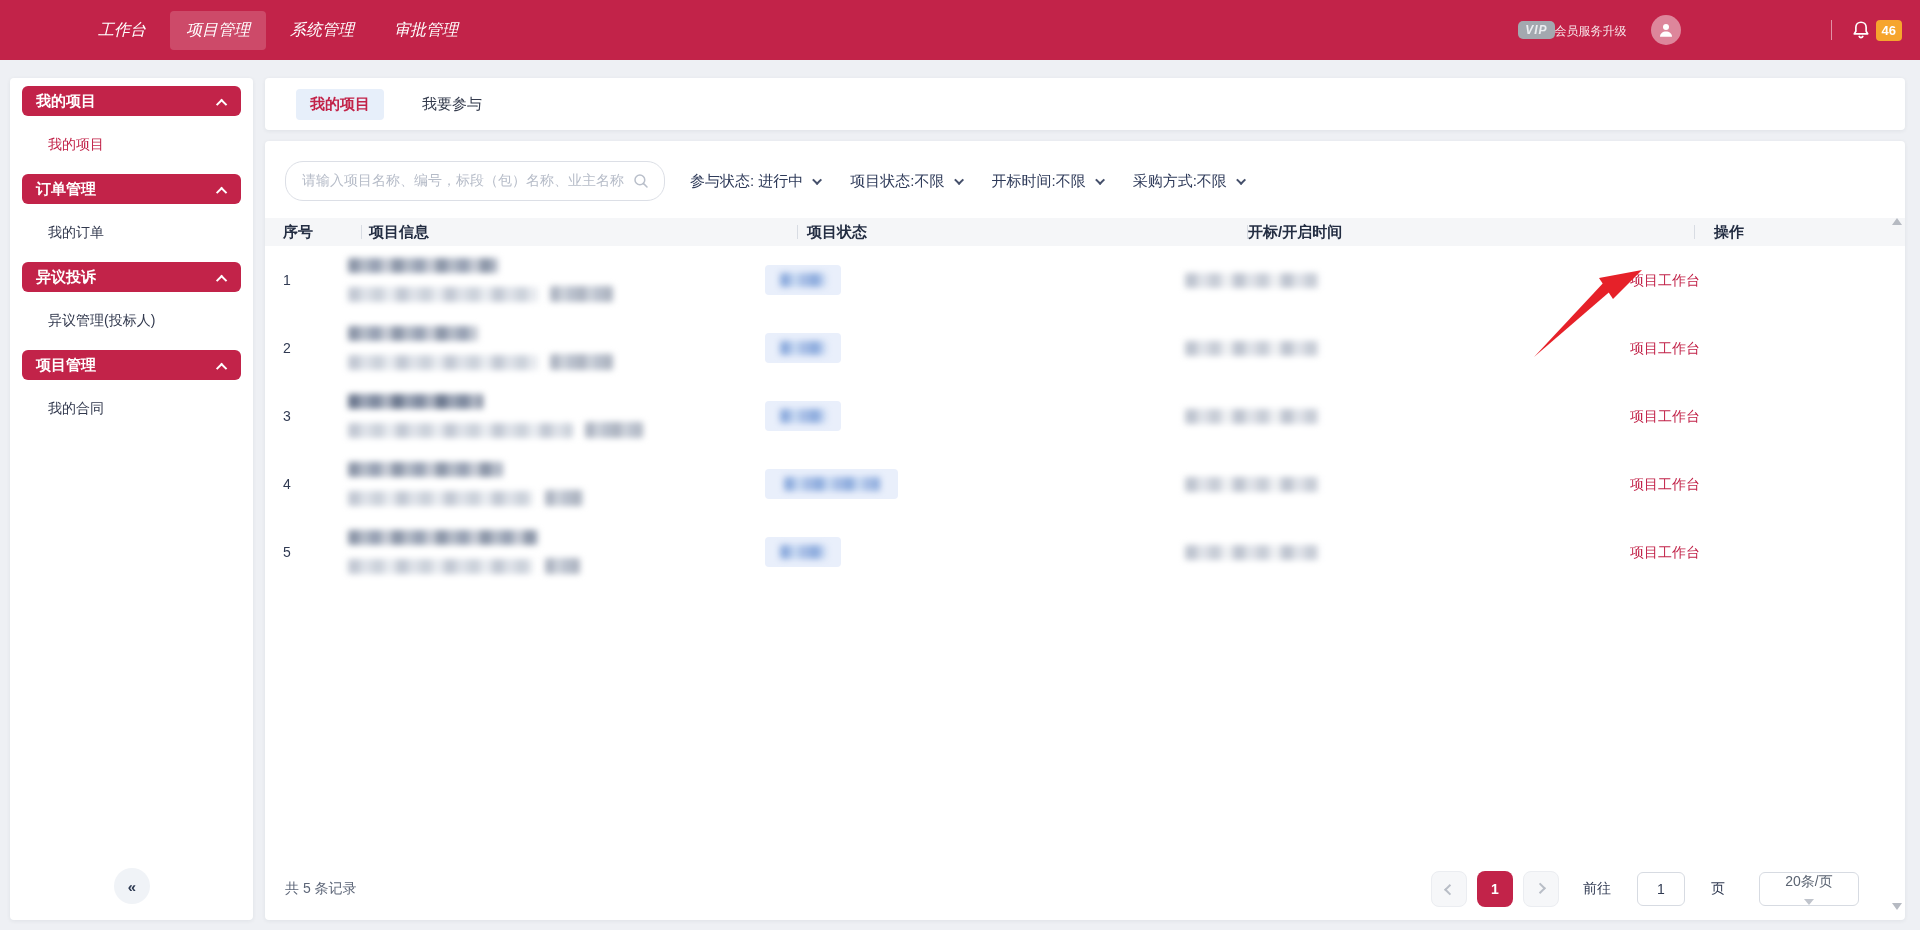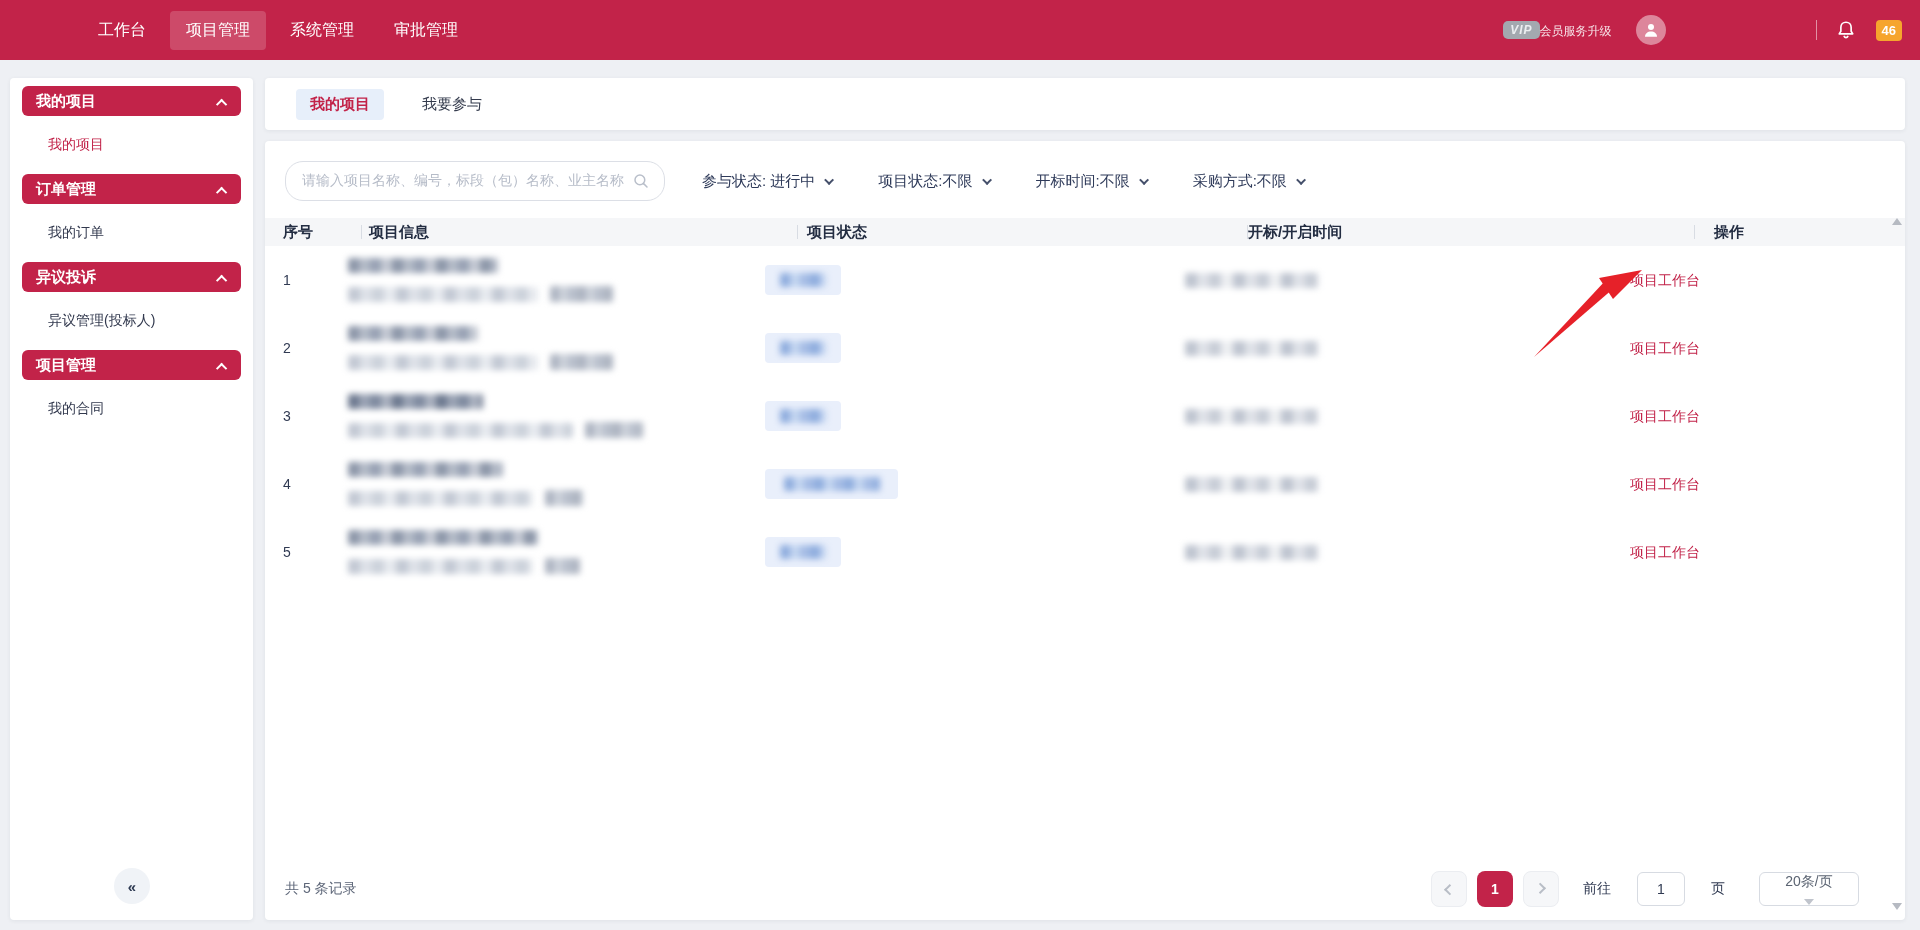--- a/index.html
+++ b/index.html
@@ -1,33 +1,33 @@
 <!DOCTYPE html>
 <html><head>
 <meta charset="utf-8">
 <style>
   * { margin:0; padding:0; box-sizing:border-box; }
   html,body { width:1920px; height:930px; overflow:hidden; }
   body { font-family:"Liberation Sans","DejaVu Sans",sans-serif; background:#eef0f4; color:#303a52; }
 
   
   .topbar { height:60px; background:#c22349; display:flex; align-items:center; color:#fff; position:relative; }
-  .topnav { display:flex; align-items:flex-start; margin-left:78px; }
+  .topnav { display:flex; align-items:flex-start; margin-left:78px;font-style:italic; }
   .topnav .nav-item { font-size:16px; padding:9px 16px; margin:0 4px; border-radius:4px; cursor:pointer; white-space:nowrap; }
   .topnav .nav-item.active { background:rgba(255,255,255,0.18); }
   .topbar-right { position:absolute; right:18px; top:0; height:60px; display:flex; align-items:center; gap:14px; }
   .vip-wrap { display:flex; flex-direction:row; align-items:center; margin-right:10px; cursor:pointer; }
   .vip-badge { background:#a3a8af; color:#eceef1; font-style:italic; font-weight:bold; font-size:12px; border-radius:5px; padding:2px 7px; letter-spacing:1px; }
   .vip-label { font-size:12px; color:rgba(255,255,255,0.88); margin-top:3px; white-space:nowrap; }
   .avatar { width:30px; height:30px; border-radius:50%; background:rgba(255,255,255,0.45); display:flex; align-items:center; justify-content:center; }
   .user-blur { width:118px; height:16px; border-radius:2px;
     background:repeating-linear-gradient(90deg,#e3a8b8 0 12px,#d5euro 0,#eccfd8 12px 24px,#dc93a7 24px 36px,#f0dce2 36px 48px);
     filter:blur(3px); }
   .top-divider { width:1px; height:20px; background:rgba(255,255,255,0.5); margin:0 4px; }
-  .bell-wrap { display:flex; align-items:center; gap:19px; cursor:pointer; }
+  .bell-wrap { display:flex; align-items:center; gap:4px; cursor:pointer; }
   .noti-badge { background:#f6a52d; color:#fff; font-size:13px; font-weight:bold; border-radius:4px; padding:3px 6px; min-width:26px; text-align:center; }
 
   
   .page { display:flex; height:870px; padding:18px 15px 10px 10px; gap:12px; }
   .panel { background:#fff; border-radius:4px; box-shadow:0 1px 4px rgba(31,45,61,0.07); }
 
   
   .sidebar { width:243px; display:flex; flex-direction:column; position:relative; }
   .side-header { height:30px; margin:14px 12px 0 12px; background:#c22349; border-radius:6px; color:#fff; font-size:15px; font-weight:bold; display:flex; align-items:center; padding:0 14px; cursor:pointer; position:relative; }
   .side-header:first-child { margin-top:8px; }
@@ -40,21 +40,21 @@
   .main { flex:1; display:flex; flex-direction:column; gap:11px; }
   .tabbar { height:52px; display:flex; align-items:center; padding-left:31px; gap:24px; }
   .tab { font-size:15px; color:#333a4c; cursor:pointer; padding:6px 14px; border-radius:4px; }
   .tab.active { background:#e7effa; color:#c22349; font-weight:bold; }
 
   .content { flex:1; display:flex; flex-direction:column; position:relative; }
   .toolbar { display:flex; align-items:center; margin:20px 20px 0 20px; gap:25px; }
   .search-box { width:380px; height:40px; border:1px solid #dcdfe6; border-radius:18px; display:flex; align-items:center; padding:0 14px 0 16px; background:#fff;font-family:Liberation Serif, serif; }
   .search-box input { flex:1; border:none; outline:none; font-size:14px; color:#303a52; font-family:inherit; background:transparent; }
   .search-box input::placeholder { color:#b6bcc8; }
-  .filters { display:flex; align-items:flex-start; gap:44px; margin-left:12px; }
+  .filters { display:flex; align-items:flex-start; gap:28px; margin-left:0; }
   .filter { font-size:15px; color:#2e3a59; display:flex; align-items:center; cursor:pointer; white-space:nowrap; }
   .chev-down { width:7px; height:7px; border-left:2px solid #45506b; border-bottom:2px solid #45506b; transform:rotate(-45deg) translateY(-2px); margin-left:12px; display:inline-block; }
 
   
   .table { margin-top:17px; flex:1; display:flex; flex-direction:column; }
   .thead { height:28px; background:#f5f6f8; display:flex; align-items:center; font-weight:bold; font-size:15px; color:#232d42;gap:21px; }
   .tr { display:flex; align-items:center; height:68px; }
   .c1 { width:75px; padding-left:18px; }
   .c2 { width:415px; padding-left:8px; }
   .c3 { width:429px; padding-left:10px; }

